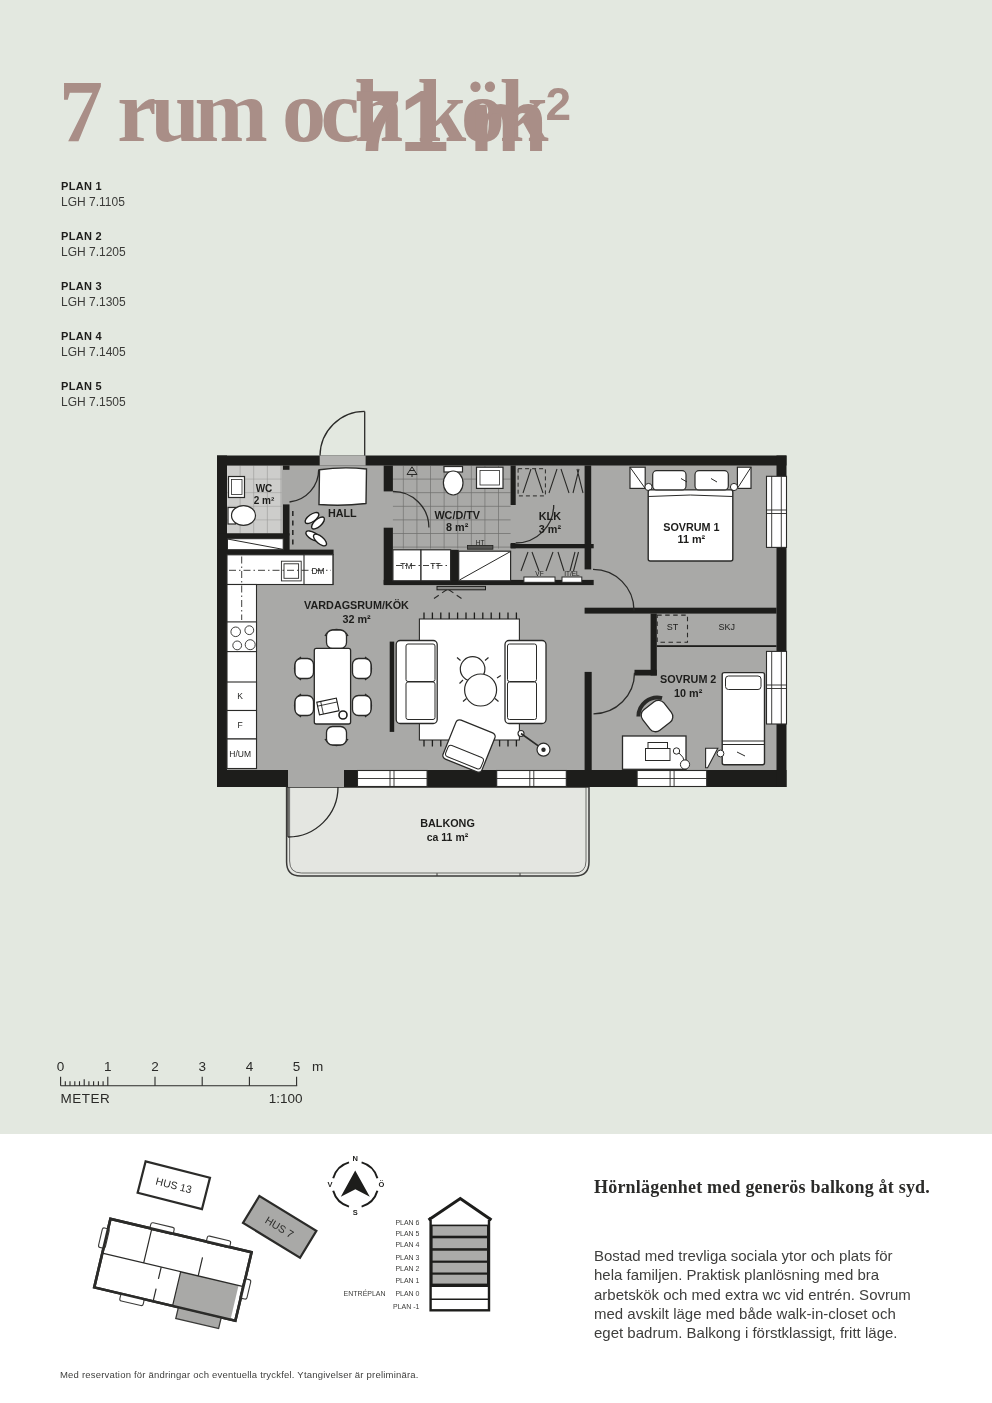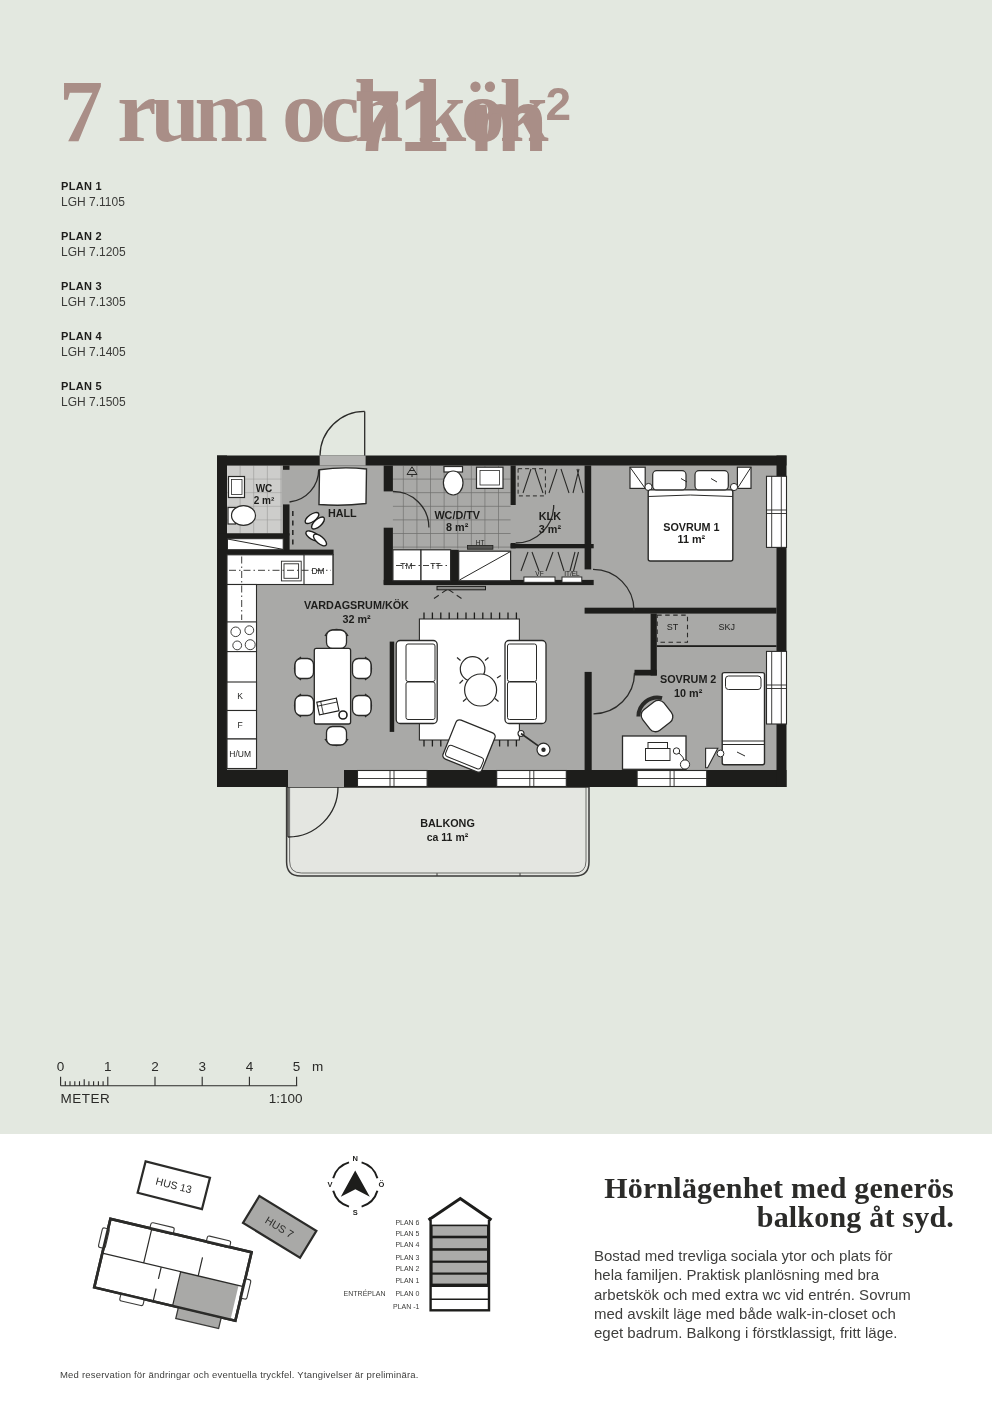--- a/index.html
+++ b/index.html
@@ -9,21 +9,21 @@
   .title{left:59px;top:61px;font-family:"Liberation Serif",serif;font-weight:bold;
          font-size:88px;color:#a98e87;letter-spacing:-5.4px;word-spacing:3px;}
   .area{left:0;top:70px;width:924px;text-align:center;font-family:Liberation Sans, sans-serif;
         font-weight:bold;font-size:88px;color:#a98e87;letter-spacing:-2px;}
   .area sup{font-size:46px;vertical-align:31px;letter-spacing:0;line-height:0;}
   .planlist{left:61px;top:178px;font-size:12px;color:#3b3b39;line-height:16px;}
   .planlist b{color:#1d1d1b;font-size:11px;letter-spacing:0.3px;}
   .planlist .grp{margin-bottom:18px;}
   .white-band{left:0;top:1134px;width:992px;height:269px;background:#ffffff;}
   .h2{left:594px;top:1173px;width:360px;font-family:"Liberation Serif",serif;font-weight:bold;
-      font-size:30px;line-height:29px;color:#2b2b29;letter-spacing:0.2px;text-align:right;}
+      font-size:18px;line-height:29px;color:#2b2b29;letter-spacing:0.2px;}
   .body-txt{left:594px;top:1246px;width:420px;font-size:15px;line-height:19.3px;color:#3e3e3c;}
   .footer{left:60px;top:1341px;font-size:9.5px;color:#3e3e3c;letter-spacing:0.2px;margin-top:28px;}
 </style>
 </head>
 <body>
 <div class="abs title">7 rum och kök</div>
 <div class="abs area">71 m<sup>2</sup></div>
 <div class="abs planlist">
   <div class="grp"><b>PLAN 1</b><br>LGH 7.1105</div>
   <div class="grp"><b>PLAN 2</b><br>LGH 7.1205</div>

